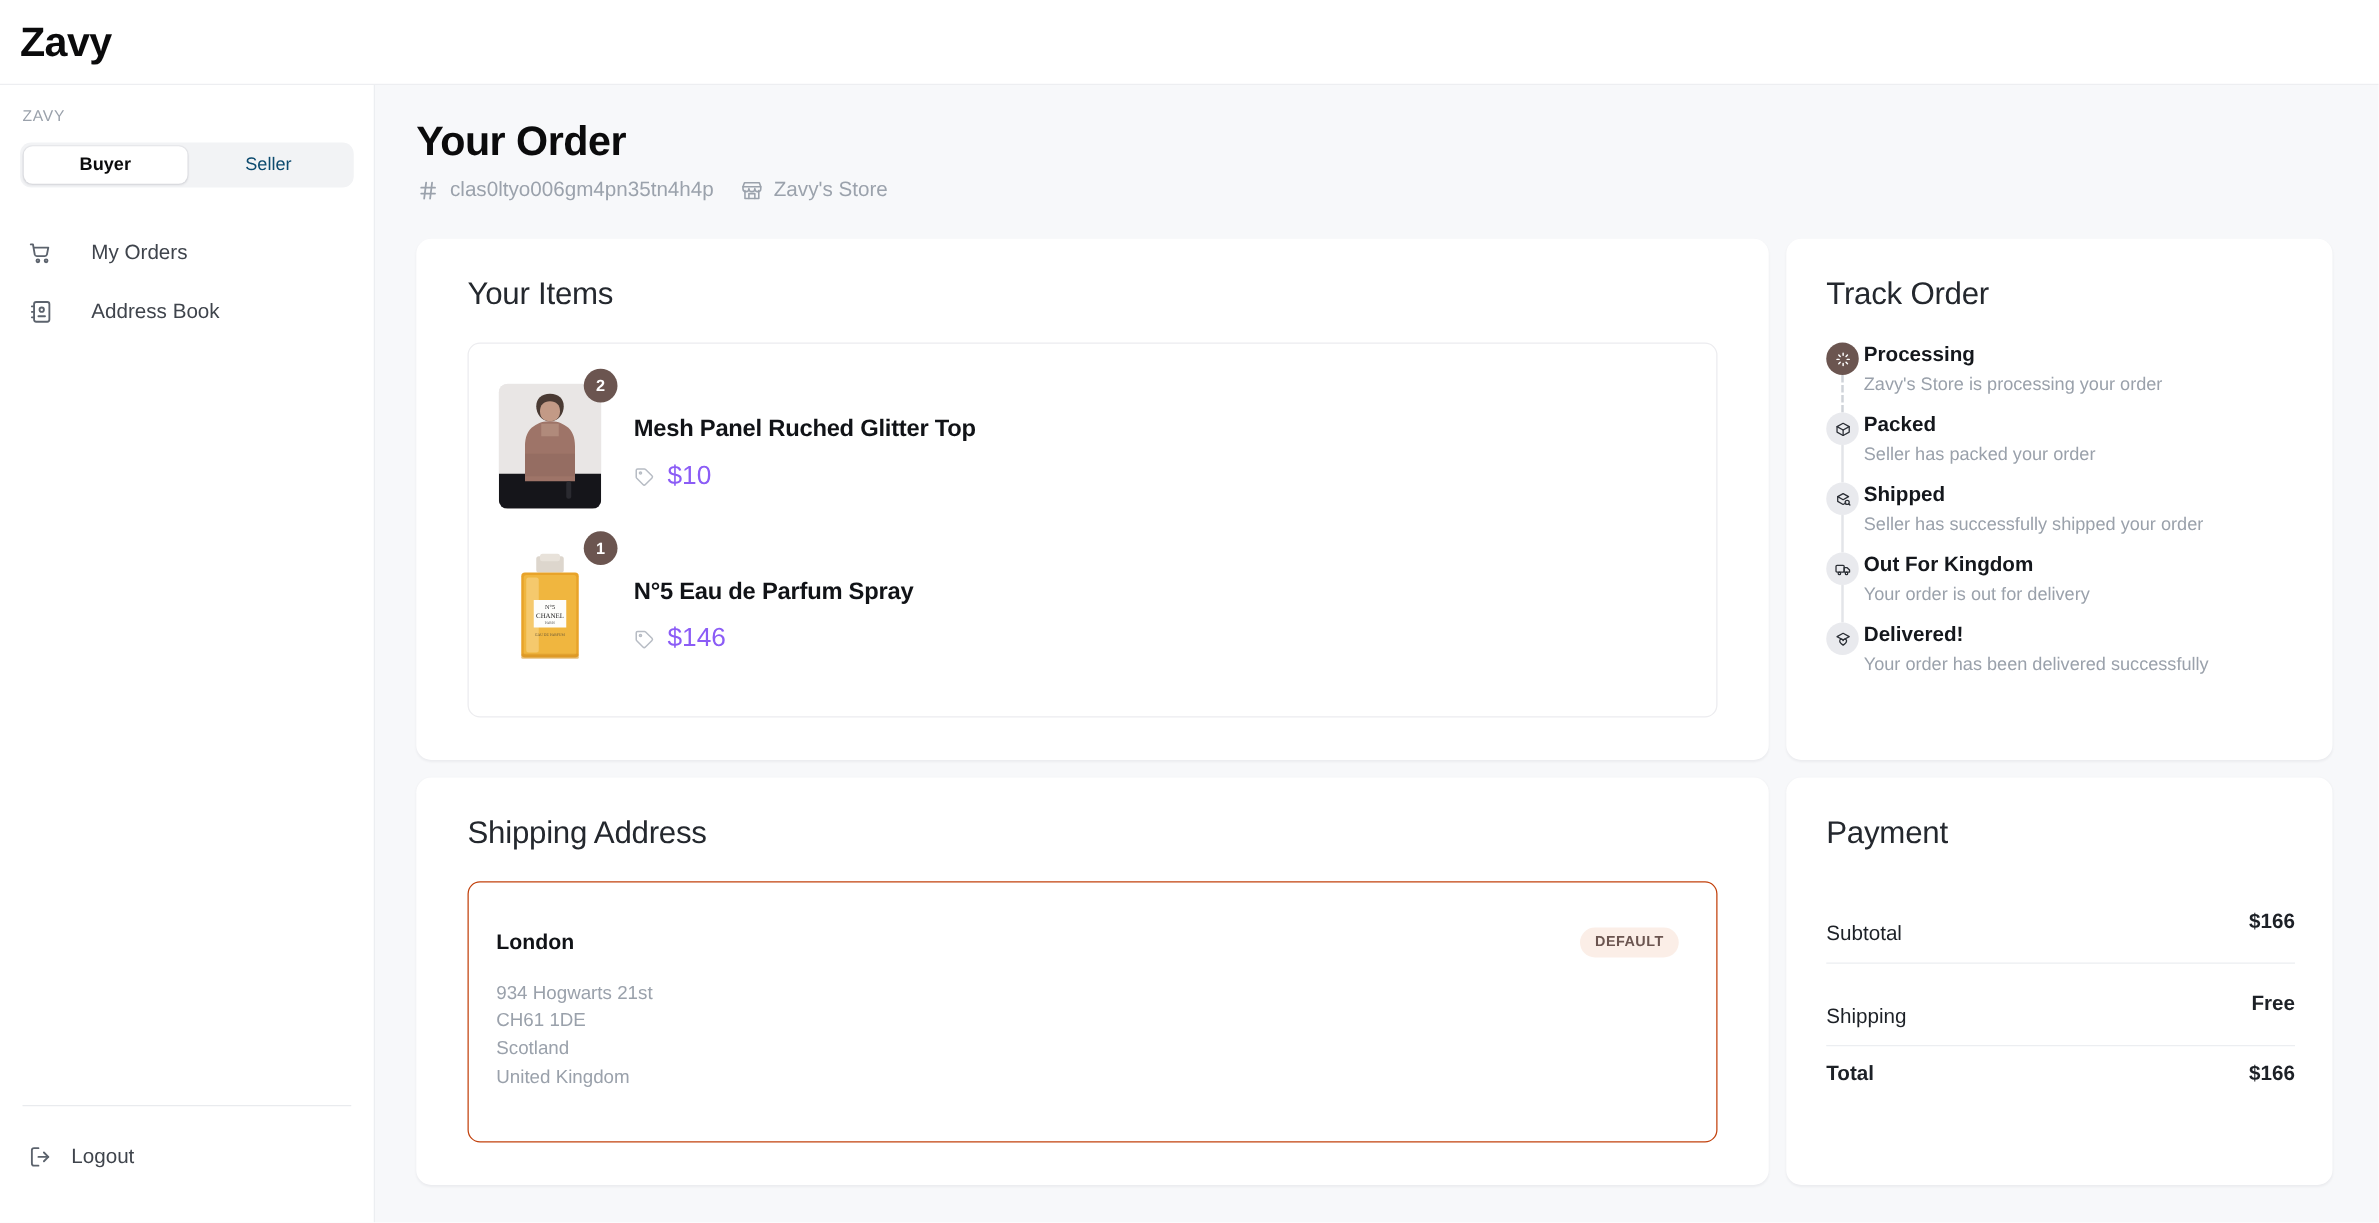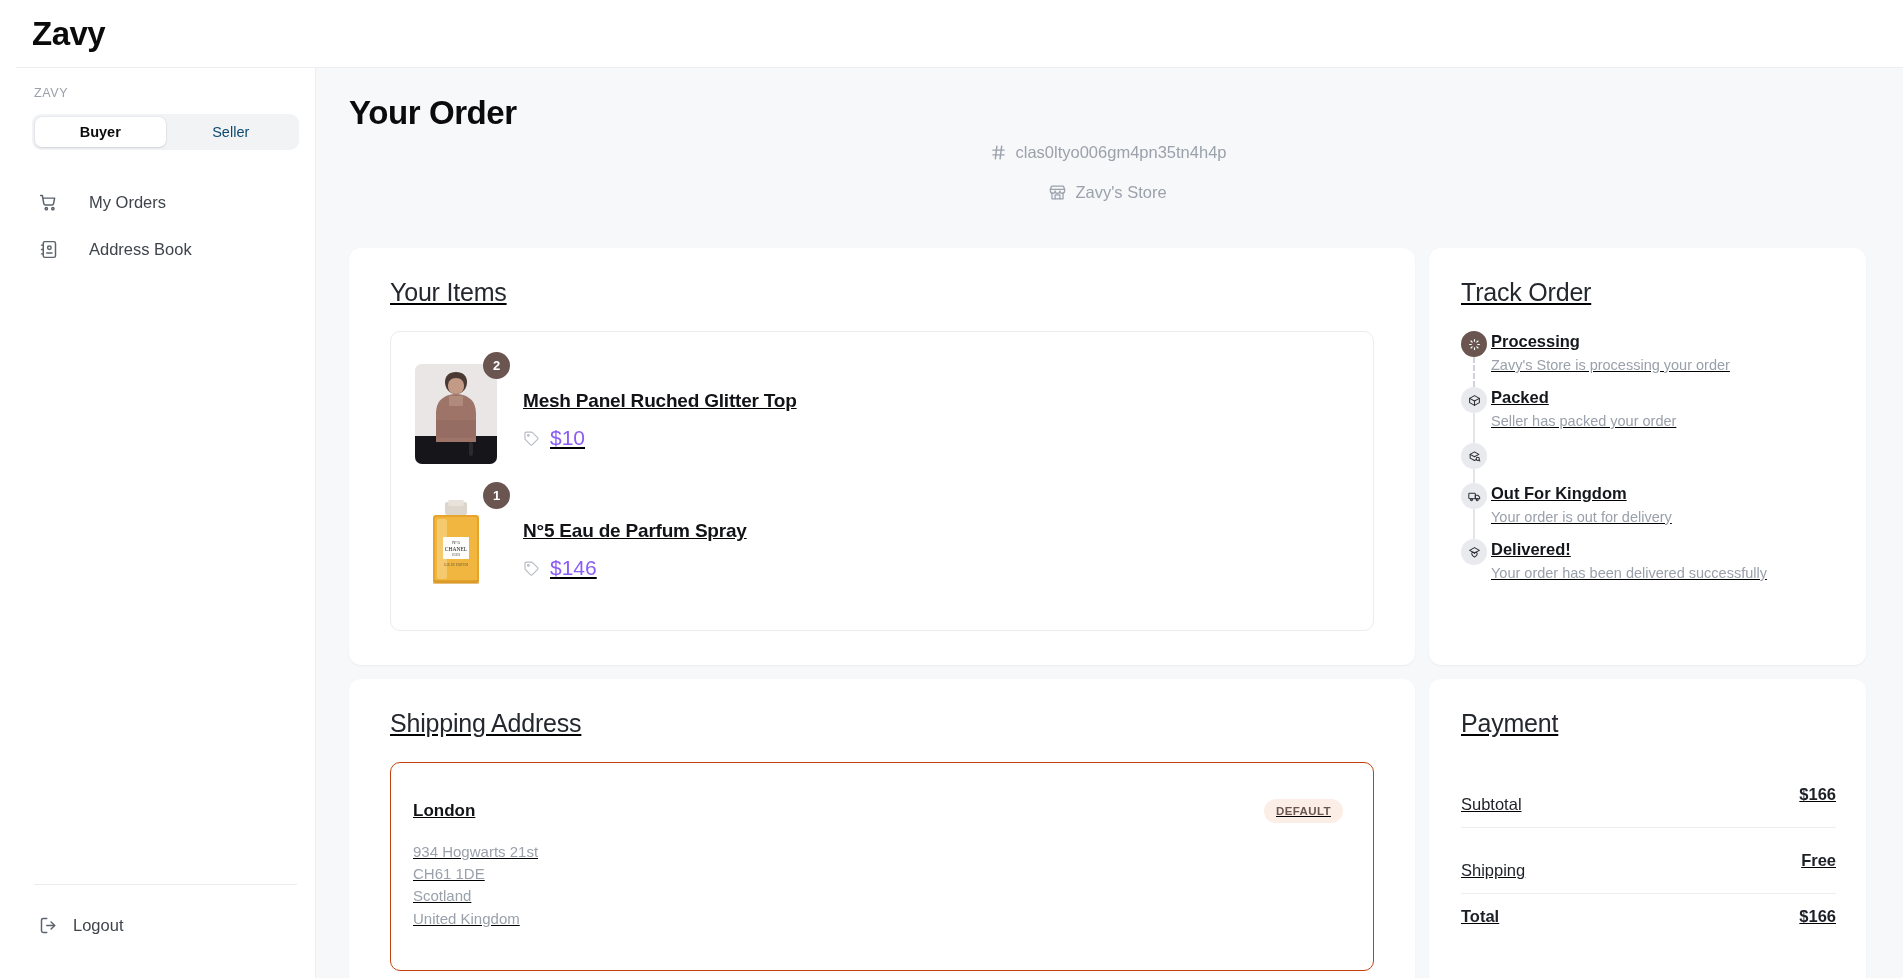--- a/index.html
+++ b/index.html
@@ -2,21 +2,21 @@
 <html><head>
 <meta charset="utf-8">
 <style>
   * { box-sizing: border-box; margin: 0; padding: 0; }
   html, body {
     width: 1903px; height: 978px;
     font-family: "Liberation Sans", sans-serif;
     background: #ffffff;
     overflow: hidden;
   }
-  .app { display: flex; flex-direction: column; width: 1903px; height: 978px; padding-left: 16px; }
+  .app { display: flex; flex-direction: column; width: 1903px; height: 978px; }
 
   
   .topbar {
     height: 68px; flex: 0 0 68px;
     background: #ffffff;
     border-bottom: 1px solid #edeef1;
     display: flex; align-items: center;
     padding-left: 16px;
   }
   .brand {
@@ -69,34 +69,34 @@
 
   
   .main {
     flex: 1 1 auto; background: #f7f8fa;
     padding: 26px 37px 0 33px; overflow: hidden;
   }
   .page-title {
     font-size: 33px; font-weight: 700; color: #0b0b0c;
     letter-spacing: -0.4px; margin-bottom: 11px;
   }
-  .meta-row { display: flex; align-items: center; gap: 21px; margin-bottom: 46px; flex-direction: column; }
+  .meta-row { display: flex; align-items: flex-start; gap: 21px; margin-bottom: 29px; }
   .meta { display: flex; align-items: center; gap: 8px; color: #9ba2ac; font-size: 16.5px; }
   .meta svg { display: block; width: 19px; height: 19px; }
 
   .grid {
     display: grid;
     grid-template-columns: 1fr 437px;
     gap: 14px;
   }
   .card {
     background: #ffffff; border-radius: 12px;
     box-shadow: 0 1px 2px rgba(16,24,40,.05);
   }
-  .card-pad { padding: 30px 41px 34px 41px; text-decoration: underline; }
+  .card-pad { padding: 30px 41px 34px 41px; }
   .card-h {
     font-size: 25px; color: #24282e; font-weight: 400;
     letter-spacing: -0.2px; margin-bottom: 24px;
   }
 
   
   .items-box { border: 1px solid #ececef; border-radius: 10px; padding: 16px 22px 22px 22px; }
   .item { display: flex; align-items: flex-start; gap: 0; padding: 4px 0 14px 0; }
   .thumb-wrap { position: relative; width: 100px; flex: 0 0 100px; padding-top: 12px; }
   .thumb {
@@ -365,20 +365,24 @@
                 <div class="dot">
                   <svg viewBox="0 0 24 24" fill="none" stroke="currentColor" stroke-width="1.9" stroke-linecap="round" stroke-linejoin="round">
                     <path d="M20 8l-8-4.5L4 8l8 4.5L20 8z"></path>
                       <path d="M4 8v7l8 4.5 4-2.2"></path>
                     <circle cx="18" cy="16.5" r="3"></circle>
                       <path d="M20.3 18.7L22 20.4"></path>
                   </svg>
                 </div>
                 <div class="line"></div>
               </div>
+              <div class="step-txt">
+                <div class="step-title">Shipped</div>
+                <div class="step-sub">Seller has successfully shipped your order</div>
+              </div>
             </div>
 
             <div class="step">
               <div class="dot-col">
                 <div class="dot">
                   <svg viewBox="0 0 24 24" fill="none" stroke="currentColor" stroke-width="1.9" stroke-linecap="round" stroke-linejoin="round">
                     <rect x="1.5" y="6" width="12" height="10" rx="1.5"></rect>
                     <path d="M13.5 9.5H18l3.5 3.5v3h-8z"></path>
                     <circle cx="6.5" cy="18" r="1.8"></circle>
                       <circle cx="17" cy="18" r="1.8"></circle>

